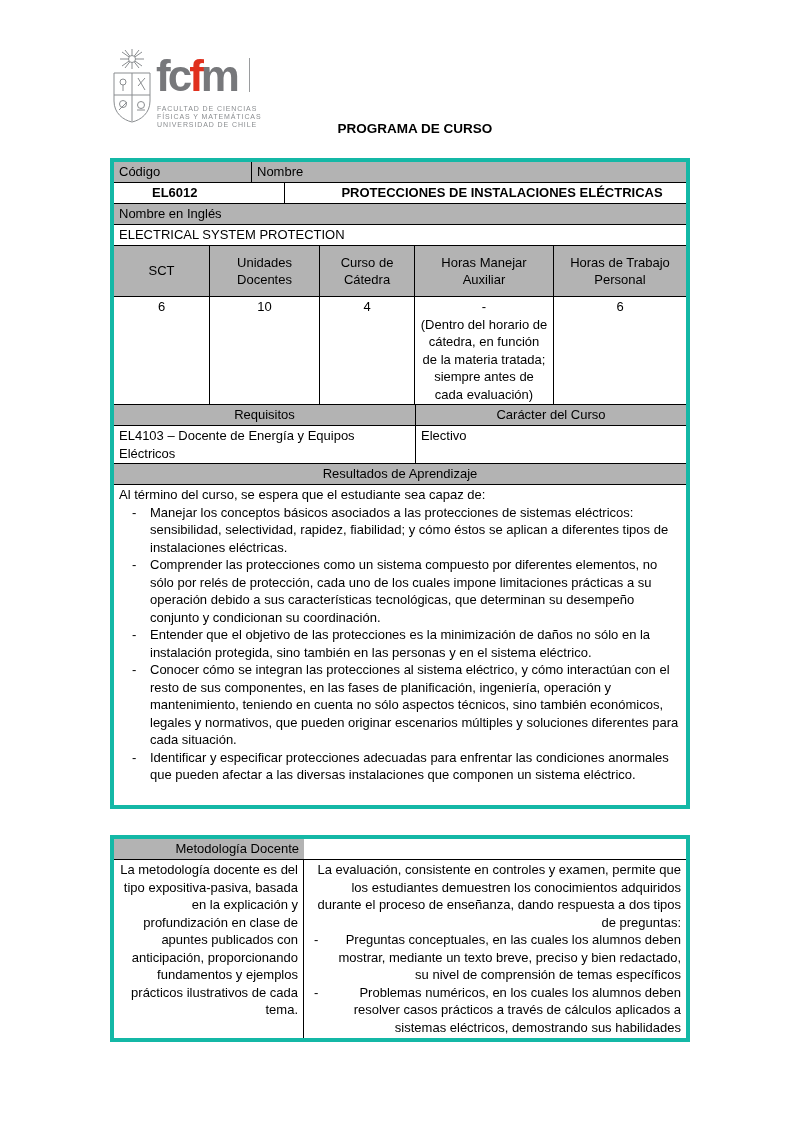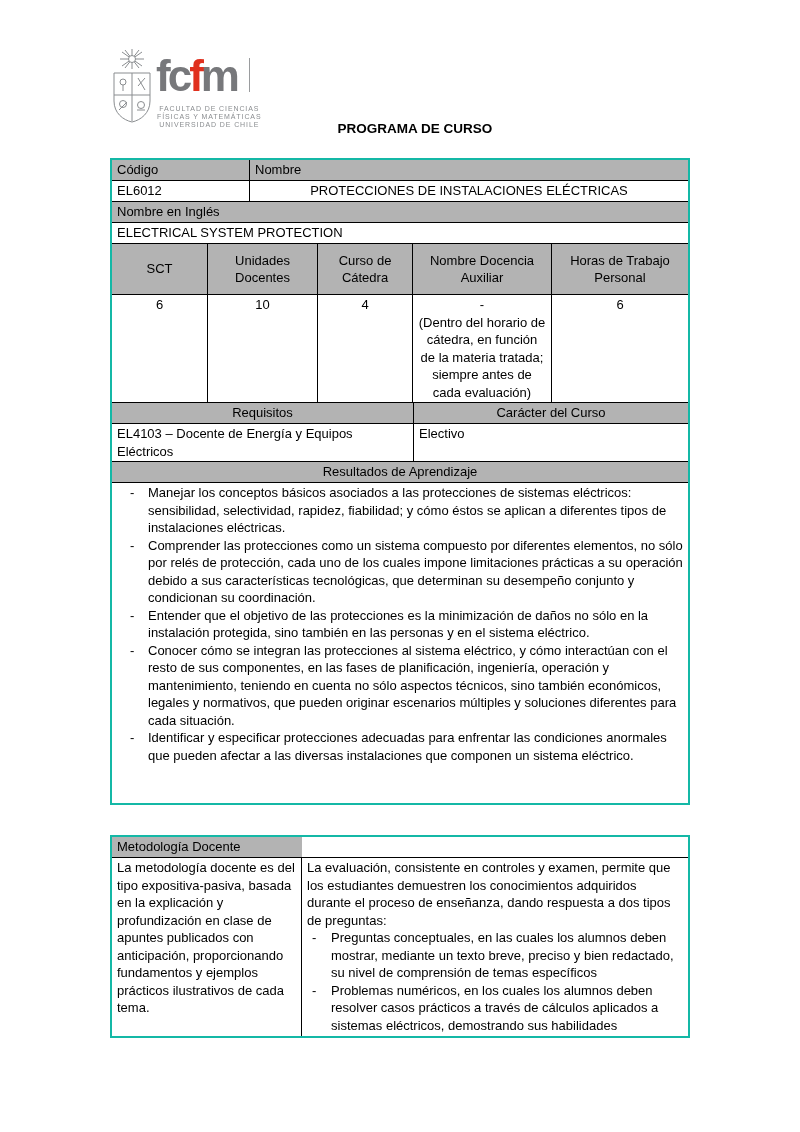--- a/index.html
+++ b/index.html
@@ -4,21 +4,21 @@
 <style>
   html,body { margin:0; padding:0; background:#e8e8e8; }
   .page {
     position:relative; width:800px; height:1132px; margin:0 auto;
     background:#ffffff; overflow:hidden;
     font-family:"Liberation Sans", sans-serif; color:#000;
     font-size:13px; line-height:17.5px;
   }
 
   
-  .logo { position:absolute; left:108px; top:48px; width:180px; height:78px;text-align:center; }
+  .logo { position:absolute; left:108px; top:48px; width:180px; height:78px; }
   .crest { position:absolute; left:2px; top:0; }
   .wordmark {
     position:absolute; left:48px; top:6px;
     font-weight:bold; font-size:44px; line-height:44px; letter-spacing:-3px;
     color:#77787b;
   }
   .wordmark .mid { color:#e0301e; }
   .wordmark-rule { position:absolute; left:141px; top:10px; width:1px; height:34px; background:#9a9c9e; }
   .logo-caption {
     position:absolute; left:49px; top:57px;
@@ -26,30 +26,30 @@
     color:#8a8d90; white-space:pre-line;
   }
 
   
   .doc-title {
     position:absolute; left:0; top:120px; width:100%;
     text-align:center; font-weight:bold; font-size:13.5px;margin-left:15px;
   }
 
   
-  .tbl { position:absolute; left:110px; width:580px; border:2px solid #14b8a6; box-sizing:border-box; background:#fff; }
+  .tbl { position:absolute; left:110px; width:580px; border:4px solid #14b8a6; box-sizing:border-box; background:#fff; }
   #table1 { top:158px; }
-  #table2 { top:835px; }
+  #table2 { top:835px;text-align:right; }
 
   .tr { display:flex; border-bottom:1px solid #000; align-items:stretch; }
   .tr:last-child { border-bottom:none; }
   .td { border-right:1px solid #000; padding:1px 5px; box-sizing:border-box; overflow:hidden; }
   .td:last-child { border-right:none; }
   .gray { background:#b3b3b3; }
-  .bold { font-weight:normal; }
+  .bold { font-weight:bold;margin-left:33px; }
   .ctr  { text-align:center; }
   .grow { flex:1 1 auto; }
 
   
   .w-code { flex:0 0 138px; }
   .w-sct  { flex:0 0 96px; }
   .w-ud   { flex:0 0 110px; }
   .w-hc   { flex:0 0 95px; }
   .w-hda  { flex:0 0 139px; }
   .w-req  { flex:0 0 302px; }
@@ -129,21 +129,21 @@
     </div>
 
     <div class="tr h-sm">
       <div class="td grow">ELECTRICAL SYSTEM PROTECTION</div>
     </div>
 
     <div class="tr hdr5 h-hdr5">
       <div class="td gray w-sct">SCT</div>
       <div class="td gray w-ud">Unidades Docentes</div>
       <div class="td gray w-hc">Curso de Cátedra</div>
-      <div class="td gray w-hda">Nombre Docencia Auxiliar</div>
+      <div class="td gray w-hda">Horas Manejar Auxiliar</div>
       <div class="td gray grow">Horas de Trabajo Personal</div>
     </div>
 
     <div class="tr h-vals">
       <div class="td ctr w-sct">6</div>
       <div class="td ctr w-ud">10</div>
       <div class="td ctr w-hc">4</div>
       <div class="td ctr w-hda">
         <div>-</div>
         <div>(Dentro del horario de cátedra, en función de la materia tratada; siempre antes de cada evaluación)</div>
@@ -160,20 +160,21 @@
       <div class="td w-req">EL4103 – Docente de Energía y Equipos Eléctricos</div>
       <div class="td grow">Electivo</div>
     </div>
 
     <div class="tr h-sm">
       <div class="td gray ctr grow">Resultados de Aprendizaje</div>
     </div>
 
     <div class="tr h-out">
       <div class="td grow">
+        <div>Al término del curso, se espera que el estudiante sea capaz de:</div>
         <div class="li">Manejar los conceptos básicos asociados a las protecciones de sistemas eléctricos: sensibilidad, selectividad, rapidez, fiabilidad; y cómo éstos se aplican a diferentes tipos de instalaciones eléctricas.</div>
         <div class="li">Comprender las protecciones como un sistema compuesto por diferentes elementos, no sólo por relés de protección, cada uno de los cuales impone limitaciones prácticas a su operación debido a sus características tecnológicas, que determinan su desempeño conjunto y condicionan su coordinación.</div>
         <div class="li">Entender que el objetivo de las protecciones es la minimización de daños no sólo en la instalación protegida, sino también en las personas y en el sistema eléctrico.</div>
         <div class="li">Conocer cómo se integran las protecciones al sistema eléctrico, y cómo interactúan con el resto de sus componentes, en las fases de planificación, ingeniería, operación y mantenimiento, teniendo en cuenta no sólo aspectos técnicos, sino también económicos, legales y normativos, que pueden originar escenarios múltiples y soluciones diferentes para cada situación.</div>
         <div class="li">Identificar y especificar protecciones adecuadas para enfrentar las condiciones anormales que pueden afectar a las diversas instalaciones que componen un sistema eléctrico.</div>
       </div>
     </div>
 
   </div>
 

